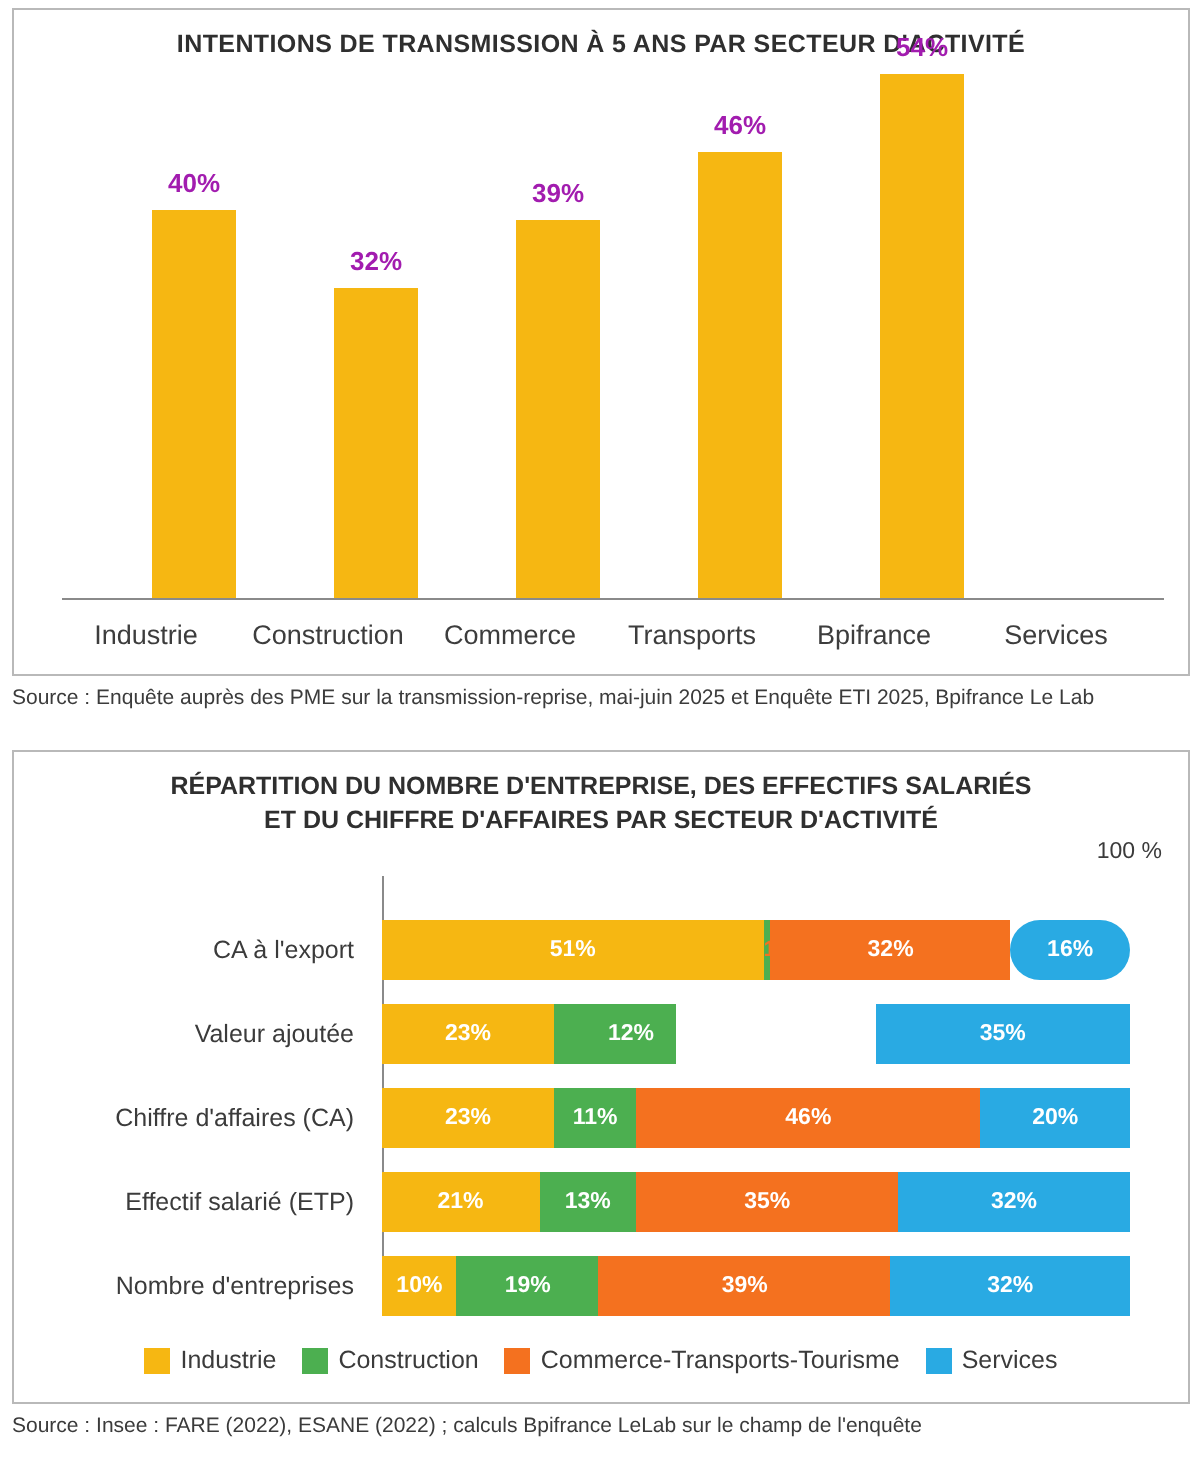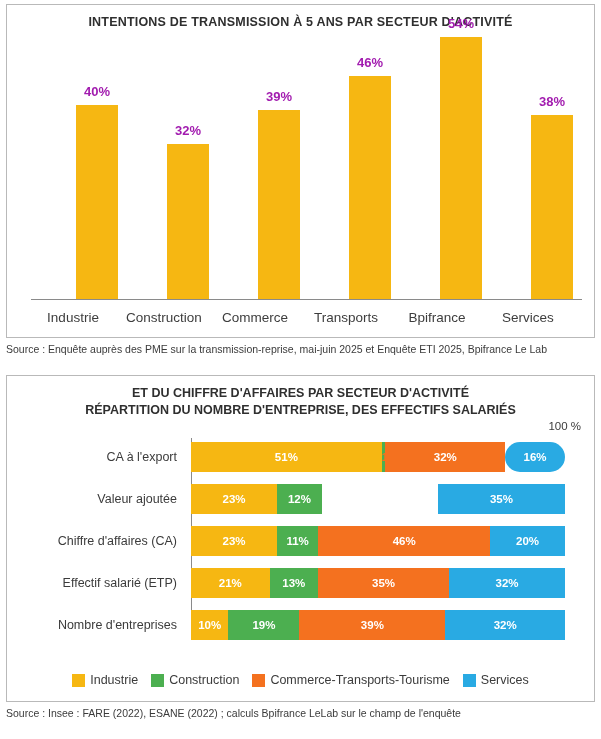--- a/index.html
+++ b/index.html
@@ -122,20 +122,21 @@
     position: absolute;
     right: 13px;
     top: 44px;
     font-size: 11.5px;
     color: #3b3b3b;
   }
   .hbar-row {
     position: absolute;
     left: 0;
     height: 30px;
+    margin-top: 18px;
   }
   .hbar-label {
     position: absolute;
     left: 0;
     top: 0;
     width: 170px;
     height: 30px;
     line-height: 30px;
     text-align: right;
     font-size: 12.5px;
@@ -227,63 +228,59 @@
     <div class="bar-col" style="left:295px;">
       <div class="bar-value" style="bottom:229px;">46%</div>
       <div class="bar-rect" style="height:223px;"></div>
     </div>
 
     <div class="bar-col" style="left:386px;">
       <div class="bar-value" style="bottom:268px;">54%</div>
       <div class="bar-rect" style="height:262px;"></div>
     </div>
 
-    <div class="bar-col" style="left:477px;">
-      <div class="bar-value" style="bottom:190px;">38%</div>
-      <div class="bar-rect" style="height:184px;"></div>
-    </div>
   </div>
 
   <div class="baseline"></div>
 
   <div class="cat-label" style="left:11px;">Industrie</div>
   <div class="cat-label" style="left:102px;">Construction</div>
   <div class="cat-label" style="left:193px;">Commerce</div>
   <div class="cat-label" style="left:284px;">Transports</div>
   <div class="cat-label" style="left:375px;">Bpifrance</div>
   <div class="cat-label" style="left:466px;">Services</div>
 </div>
 
 <div class="source1">Source : Enquête auprès des PME sur la transmission-reprise, mai-juin 2025 et Enquête ETI 2025, Bpifrance Le Lab</div>
 
 <div class="chart2">
   <div class="chart2-title">
+    <div>RÉPARTITION DU NOMBRE D'ENTREPRISE, DES EFFECTIFS SALARIÉS</div>
     <div>ET DU CHIFFRE D'AFFAIRES PAR SECTEUR D'ACTIVITÉ</div>
-    <div>RÉPARTITION DU NOMBRE D'ENTREPRISE, DES EFFECTIFS SALARIÉS</div>
   </div>
 
   <div class="axis-100">100 %</div>
 
   <div class="axis-vline" style="top:62px; height:200px;"></div>
 
   <div class="hbar-row" style="top:66px; width:100%;">
     <div class="hbar-label">CA à l'export</div>
     <div class="hbar-track">
       <div class="seg" style="left:0%; width:51%; background:#f6b712;">51%</div>
       <div class="seg" style="left:51%; width:1%; background:#4caf50; color:#f4711f; font-size:11px; overflow:visible;">1%</div>
       <div class="seg" style="left:52%; width:32%; background:#f4711f;">32%</div>
       <div class="seg" style="left:84%; width:16%; background:#29aae3;border-radius:15px;">16%</div>
     </div>
   </div>
 
   <div class="hbar-row" style="top:108px; width:100%;">
     <div class="hbar-label">Valeur ajoutée</div>
     <div class="hbar-track">
       <div class="seg" style="left:0%; width:23%; background:#f6b712;">23%</div>
-      <div class="seg" style="left:23%; width:12%; background:#4caf50;">12%</div>
+      <div class="seg" style="left:23%; width:12%; background:#4caf50;padding-left:16px;">12%</div>
       <div class="seg" style="left:66%; width:34%; background:#29aae3;">35%</div>
     </div>
   </div>
 
   <div class="hbar-row" style="top:150px; width:100%;">
     <div class="hbar-label">Chiffre d'affaires (CA)</div>
     <div class="hbar-track">
       <div class="seg" style="left:0%; width:23%; background:#f6b712;">23%</div>
       <div class="seg" style="left:23%; width:11%; background:#4caf50;">11%</div>
       <div class="seg" style="left:34%; width:46%; background:#f4711f;">46%</div>

